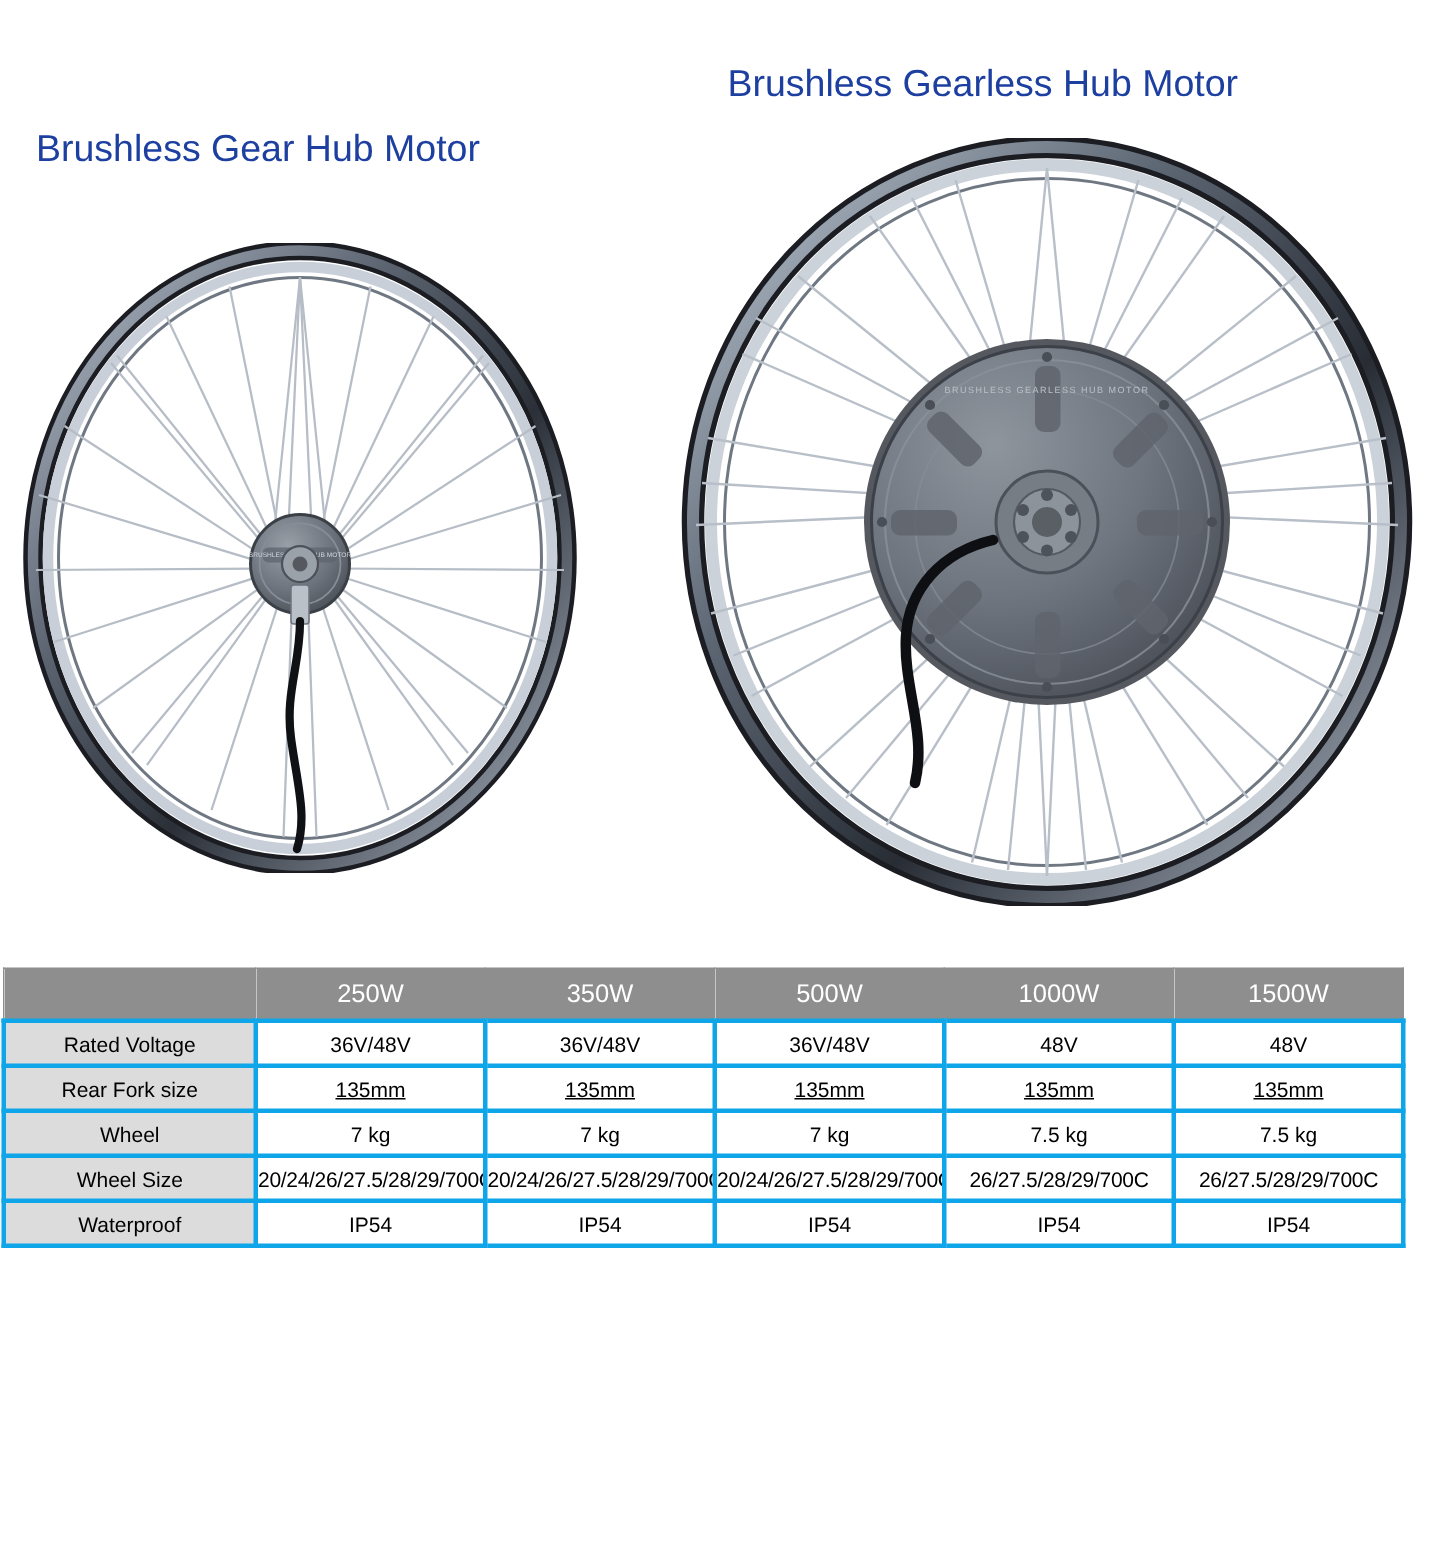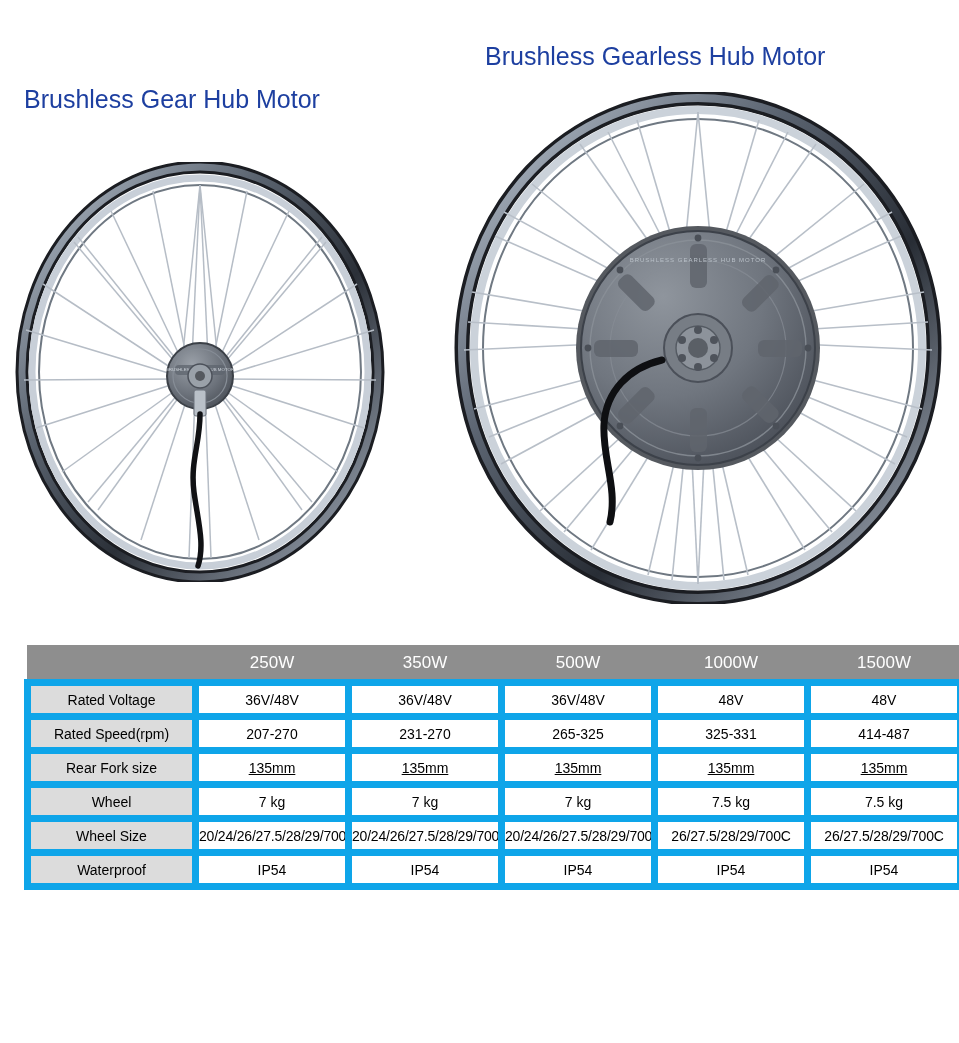--- a/index.html
+++ b/index.html
@@ -30,32 +30,32 @@
   .wheel-wrap { position: absolute; }
 
   #wheel-left  { left: 12px;  top: 162px;  width: 376px; height: 420px; }
   #wheel-right { left: 452px; top: 92px;   width: 492px; height: 512px; }
 
   .wheel-svg { display: block; width: 100%; height: 100%; }
 
   
   .table-wrap {
     position: absolute;
-    left: 24px;
+    left: 1px;
     top: 645px;
     width: 935px;
   }
   table.spec {
     border-collapse: collapse;
     width: 100%;
     table-layout: fixed;
     background: #ffffff;
   }
   table.spec td, table.spec th {
-    border: 7px solid #0ea5e9;
+    border: 3px solid #0ea5e9;
     text-align: center;
     vertical-align: middle;
     font-weight: 400;
     color: #000000;
     padding: 0;
     height: 27px;
     font-size: 14px;
     overflow: hidden;
   }
   table.spec thead th {
@@ -284,28 +284,20 @@
     <tbody>
       <tr>
         <td class="rowhdr">Rated Voltage</td>
         <td>36V/48V</td>
         <td>36V/48V</td>
         <td>36V/48V</td>
         <td>48V</td>
         <td>48V</td>
       </tr>
       <tr>
-        <td class="rowhdr">Rated Speed(rpm)</td>
-        <td>207-270</td>
-        <td>231-270</td>
-        <td>265-325</td>
-        <td>325-331</td>
-        <td>414-487</td>
-      </tr>
-      <tr>
         <td class="rowhdr">Rear Fork size</td>
         <td class="big">135mm</td>
         <td class="big">135mm</td>
         <td class="big">135mm</td>
         <td class="big">135mm</td>
         <td class="big">135mm</td>
       </tr>
       <tr>
         <td class="rowhdr">Wheel</td>
         <td class="mid">7 kg</td>

